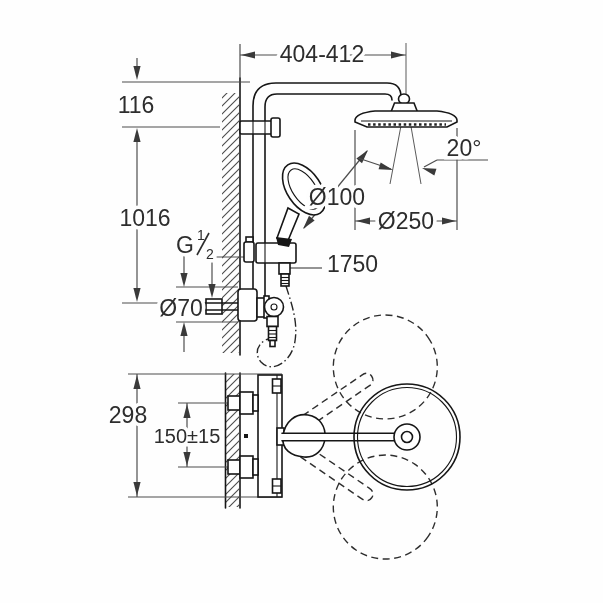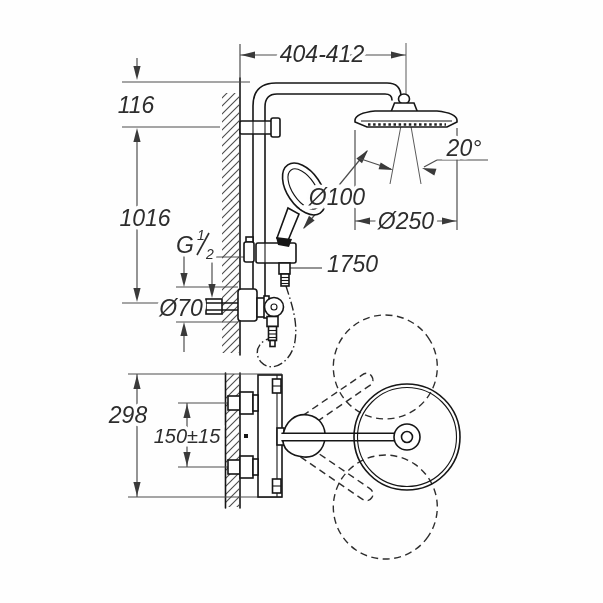--- a/index.html
+++ b/index.html
@@ -1,16 +1,16 @@
 <!DOCTYPE html>
 <html><head>
 <meta charset="utf-8">
 <style>
   html,body{margin:0;padding:0;background:#ffffff;}
-  .canvas{position:relative;width:603px;height:603px;background:#fefefe;overflow:hidden;font-style:italic;}
+  .canvas{position:relative;width:603px;height:603px;background:#fefefe;overflow:hidden;}
   svg{display:block;}
   .ext{stroke:#4d4d4d;stroke-width:1.2;fill:none;}
   .dimline{stroke:#4d4d4d;stroke-width:1.2;fill:none;}
   .thin{stroke:#5a5a5a;stroke-width:1;fill:none;}
   .prod{stroke:#161616;stroke-width:1.6;fill:none;stroke-linecap:round;}
   .prodf{stroke:#161616;stroke-width:1.6;fill:#ffffff;}
   .prodt{stroke:#161616;stroke-width:1.1;fill:none;}
   .arrow{fill:#3a3a3a;stroke:none;}
   .dash{stroke:#2e2e2e;stroke-width:1.4;fill:none;stroke-dasharray:7 4.5;}
   .chain{stroke:#262626;stroke-width:1.4;fill:none;stroke-dasharray:9 3 1.5 3;}

